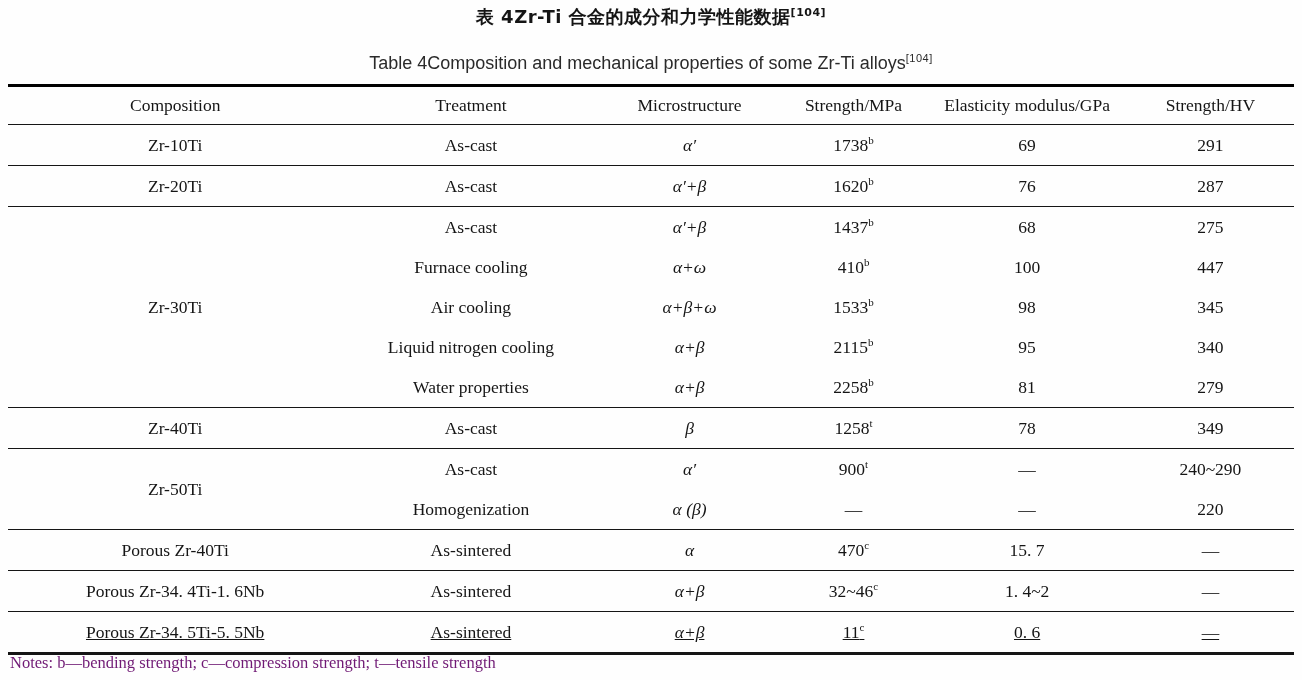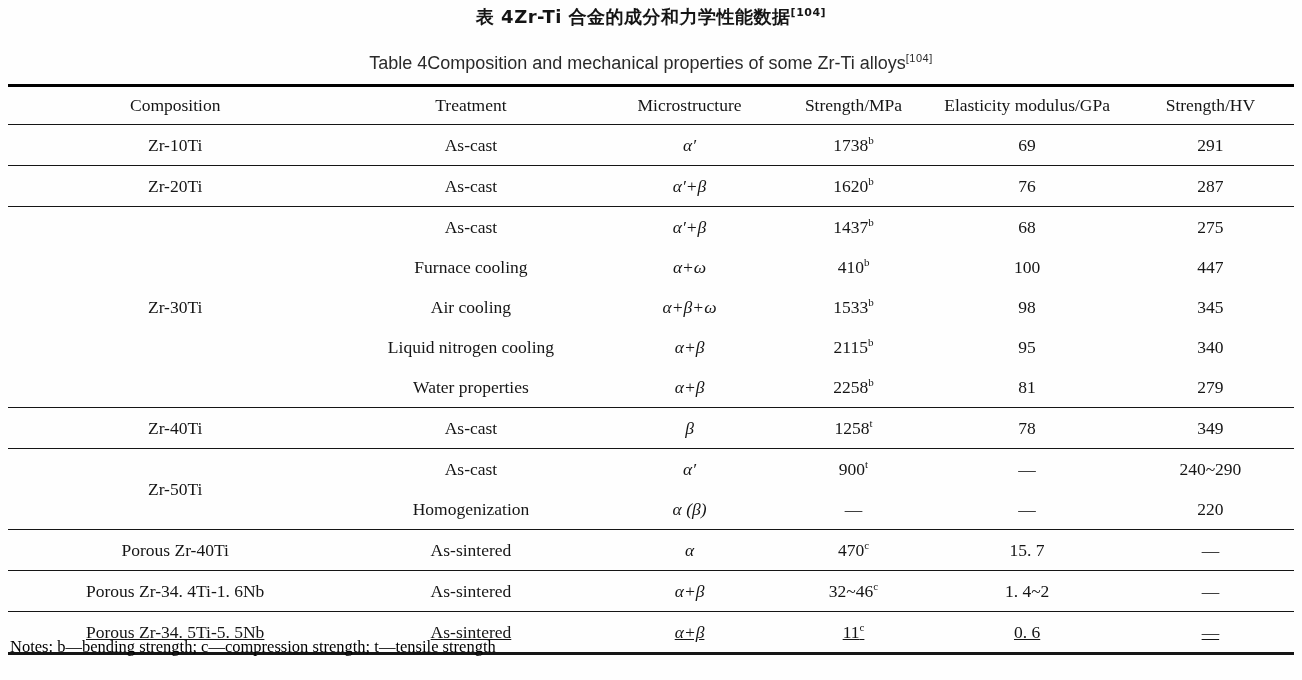--- a/index.html
+++ b/index.html
@@ -58,24 +58,24 @@
     text-align: center;
     vertical-align: middle;
     padding: 0;
   }
   tr.g-end td, td.span-cell { border-bottom: 1px solid #151515; }
   tr.last td, td.last-span { border-bottom: none; text-decoration: underline; }
   td.micro { font-style: italic; }
   td sup { font-size: 11px; line-height: 0; }
   .notes {
     position: absolute;
-    top: 637px;
+    top: 653px;
     left: 10px;
     font-size: 16.5px;
-    color: #000000;
+    color: #701a75;
   }
 </style>
 </head>
 <body>
 
 <div class="page">
 
   <div class="title-zh">
     <span class="title-label">表 4</span><span>Zr-Ti 合金的成分和力学性能数据</span><sup class="cite">[104]</sup>
   </div>

